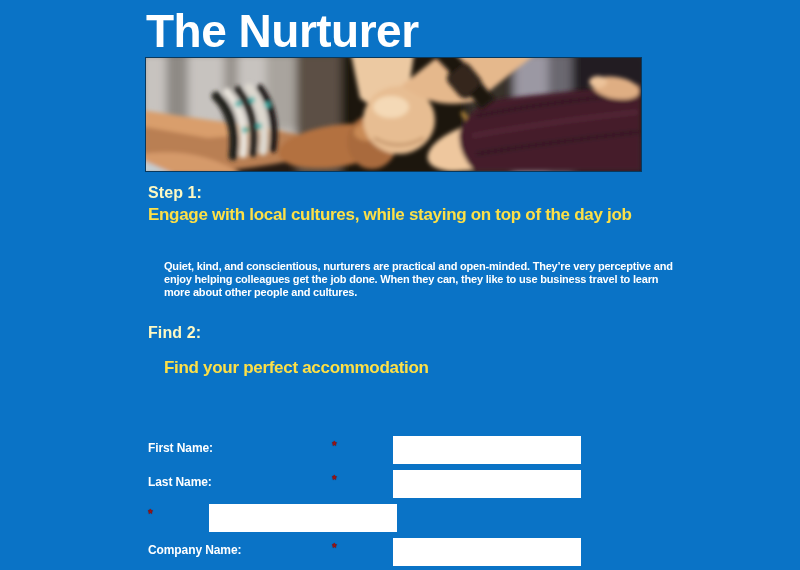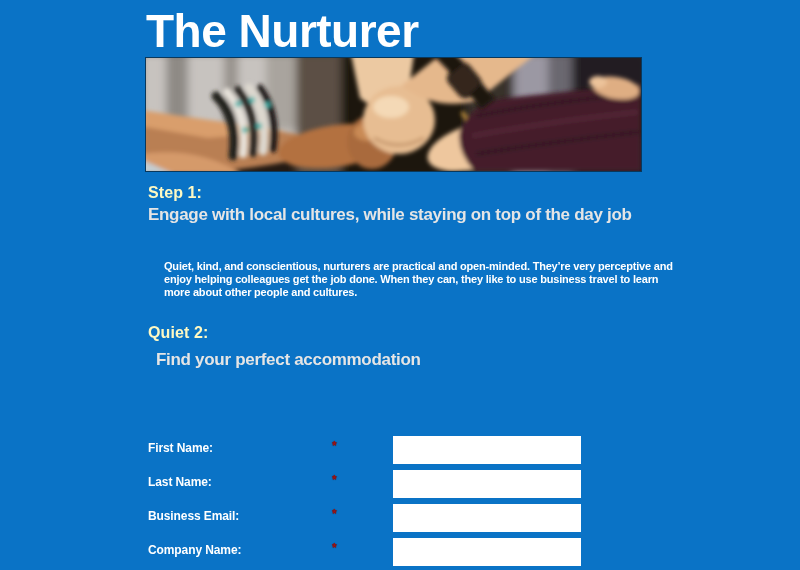--- a/index.html
+++ b/index.html
@@ -19,21 +19,21 @@
     position:absolute;left:146px;top:58px;width:495px;height:113px;
     outline:1px solid rgba(10,8,6,0.55);
   }
   .hero svg{display:block;width:495px;height:113px;}
   .step-label{
     position:absolute;left:148px;
     font-size:16px;font-weight:700;color:#fef9c3;letter-spacing:0.1px;
   }
   .step-heading{
     position:absolute;left:148px;width:520px;
-    font-size:17px;line-height:19px;font-weight:700;color:#e5e5e5;
+    font-size:17px;line-height:19px;font-weight:700;color:#fde047;
     letter-spacing:-0.3px;
   }
   .step-body{
     position:absolute;left:148px;width:512px;
     font-size:11px;line-height:13px;font-weight:700;color:#ffffff;
     letter-spacing:-0.2px;
   }
   .s1-label{top:184px;}
   .s1-heading{top:205px;}
   .s1-body{top:244px;}
@@ -145,39 +145,38 @@
           <circle cx="121" cy="47" r="3"></circle>
         </g>
       </g>
     </svg>
   </div>
 
   <div class="step-label s1-label">Step 1:</div>
   <h2 class="step-heading s1-heading" style="margin:0">Engage with local cultures, while staying on top of the day job</h2>
   <p class="step-body s1-body" style="margin:16px">Quiet, kind, and conscientious, nurturers are practical and open-minded. They’re very perceptive and enjoy helping colleagues get the job done. When they can, they like to use business travel to learn more about other people and cultures.</p>
 
-  <div class="step-label s2-label">Quiet 2:</div>
-  <h2 class="step-heading s2-heading" style="margin:8px">Find your perfect accommodation</h2>
+  <div class="step-label s2-label">Find 2:</div>
+  <h2 class="step-heading s2-heading" style="margin:16px">Find your perfect accommodation</h2>
 
   <form class="lead-form">
 
     <div class="form-row">
       <label class="field-label">First Name:</label>
       <span class="required-star">*</span>
       <input type="text" aria-label="First Name:" style="">
     </div>
 
     <div class="form-row">
       <label class="field-label">Last Name:</label>
       <span class="required-star">*</span>
       <input type="text" aria-label="Last Name:" style="">
     </div>
 
     <div class="form-row">
-      <label class="field-label">Business Email:</label>
       <span class="required-star">*</span>
       <input type="text" aria-label="Business Email:" style="">
     </div>
 
     <div class="form-row">
       <label class="field-label">Company Name:</label>
       <span class="required-star">*</span>
       <input type="text" aria-label="Company Name:" style="">
     </div>
 

